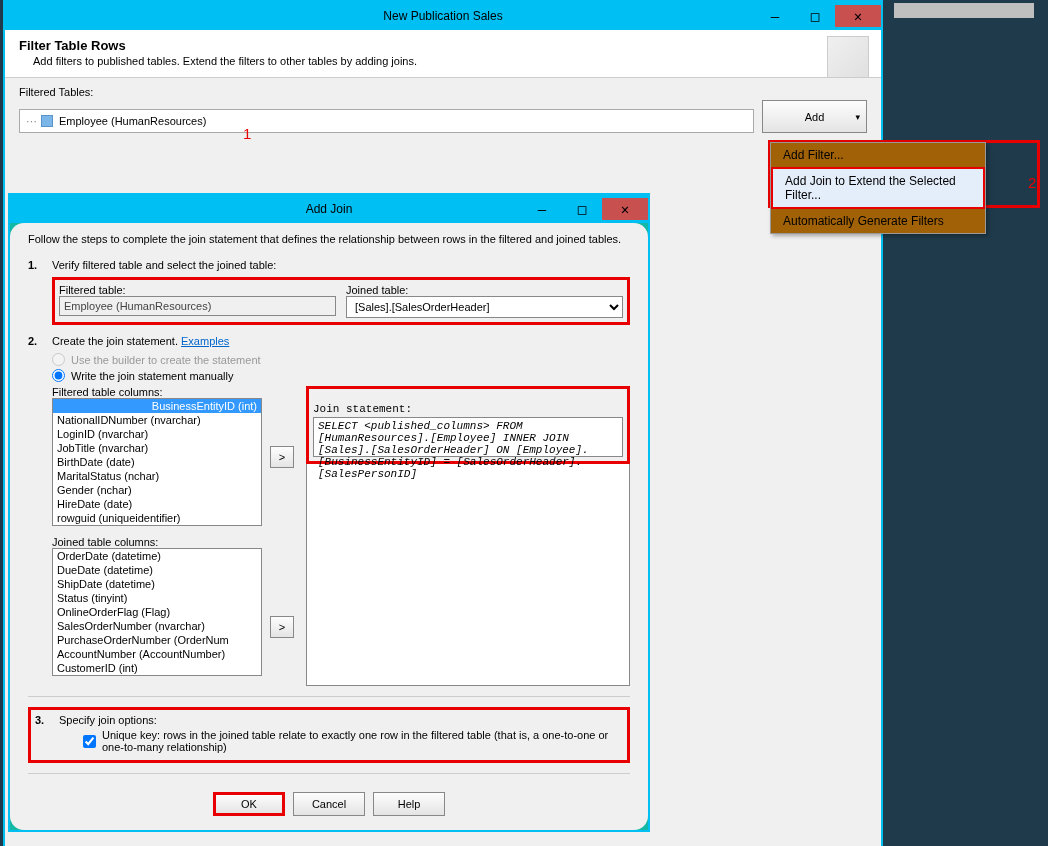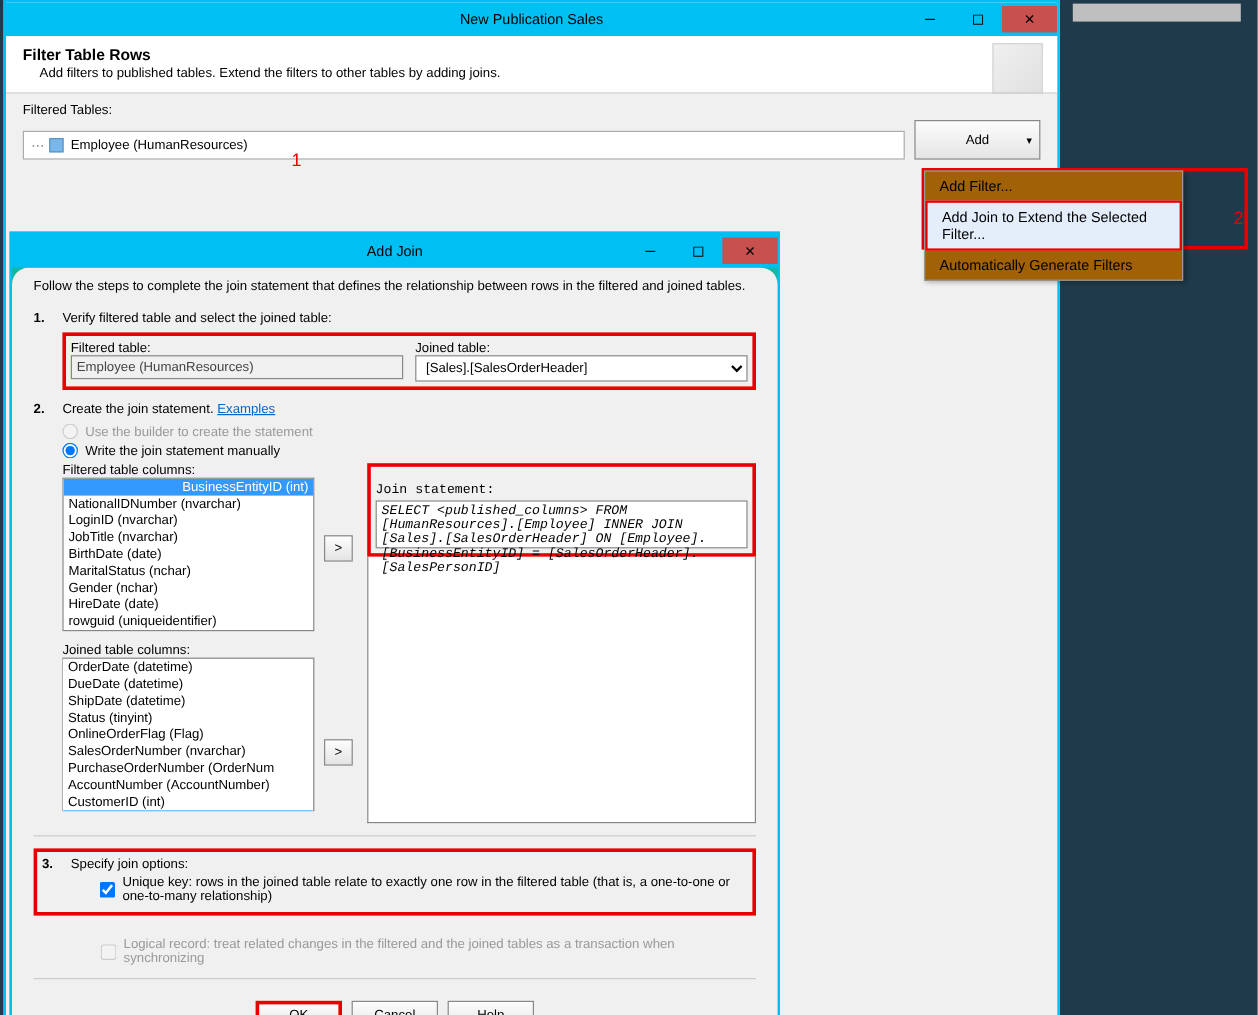--- a/index.html
+++ b/index.html
@@ -365,24 +365,20 @@
     <div class="redbox" style="padding:4px;margin:0;">
       <div class="step-row" style="margin:0">
         <div class="step-num">3.</div>
         <div class="step-text">Specify join options:</div>
       </div>
       <div class="check-row" style="margin-left:48px">
         <input type="checkbox" checked="" style="">
         <span>Unique key: rows in the joined table relate to exactly one row in the filtered table (that is, a one-to-one or one-to-many relationship)</span>
       </div>
     </div>
-    <div class="check-row" style="margin-left:56px;color:#999;margin-top:18px">
-      <input type="checkbox" disabled="" style="">
-      <span>Logical record: treat related changes in the filtered and the joined tables as a transaction when synchronizing</span>
-    </div>
 
     <div class="hr"></div>
     <div class="btnbar">
       <button class="dlg-btn redbox" style="border:3px solid #e80000">OK</button>
       <button class="dlg-btn">Cancel</button>
       <button class="dlg-btn">Help</button>
     </div>
   </div>
 </div>
 

